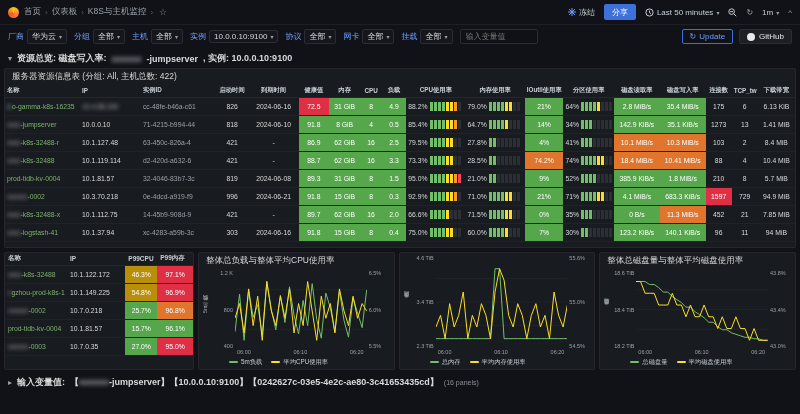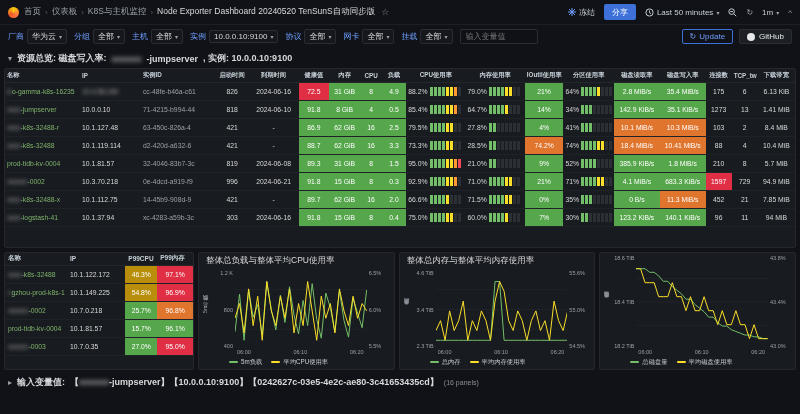--- a/index.html
+++ b/index.html
@@ -76,21 +76,20 @@
 
 <div class="topbar">
   <div class="logo"></div>
   <div class="crumbs">
       <span class="crumb">首页</span>
       <span class="sep">›</span>
       <span class="crumb">仪表板</span>
       <span class="sep">›</span>
       <span class="crumb">K8S与主机监控</span>
       <span class="sep">›</span>
-      <span class="crumb current">Node Exporter Dashboard 20240520 TenSunS自动同步版</span>
       <span class="star">☆</span>
     </div>
   <div class="tb-right">
     <span class="ghost">
       <span class="ico">
         <svg class="mini" width="8" height="8" viewBox="0 0 8 8">
             <g stroke="#6e9fff" stroke-width="1">
               <line x1="4" y1="0" x2="4" y2="8"></line>
               <line x1="0" y1="4" x2="8" y2="4"></line>
               <line x1="1" y1="1" x2="7" y2="7"></line>
@@ -200,20 +199,21 @@
 
 <div class="row-hd">
   <span class="chev">▾</span>
   <span>资源总览: 磁盘写入率: </span>
     <span class="blur">xxxxxx</span>
     <span>-jumpserver</span>
     <span>, 实例: 10.0.0.10:9100</span>
 </div>
 
 <div class="panel main-panel">
+  <div class="panel-title">服务器资源信息表 (分组: All, 主机总数: 422)</div>
   <table class="rtable">
     <thead>
         <tr>
           <th class="left">名称</th>
           <th class="left">IP</th>
           <th class="left">实例ID</th>
           <th>启动时间</th>
           <th>到期时间</th>
           <th>健康值</th>
           <th>内存</th>
@@ -813,21 +813,20 @@
           <span>5m负载</span>
         </span>
         <span class="leg-item">
           <span class="leg-line" style="background: rgb(250, 222, 42);"></span>
           <span>平均CPU使用率</span>
         </span>
       </div>
   </div>
 
   <div class="panel chart-panel">
-    <div class="panel-title">整体总内存与整体平均内存使用率</div>
     <div class="plot-row">
       <div class="ylab">总内存量</div>
       <div class="ticks-l">
           <div>4.6 TiB</div>
           <div>3.4 TiB</div>
           <div>2.3 TiB</div>
         </div>
       <div class="plot-svg">
           <svg viewBox="0 0 100 56" preserveAspectRatio="none">
             <line x1="0" x2="100" y1="14" y2="14" stroke="#23262b" stroke-width="0.5"></line>
@@ -854,20 +853,21 @@
           <span>总内存</span>
         </span>
         <span class="leg-item">
           <span class="leg-line" style="background: rgb(250, 222, 42);"></span>
           <span>平均内存使用率</span>
         </span>
       </div>
   </div>
 
   <div class="panel chart-panel">
+    <div class="panel-title">整体总磁盘量与整体平均磁盘使用率</div>
     <div class="plot-row">
       <div class="ylab">总磁盘量</div>
       <div class="ticks-l">
           <div>18.6 TiB</div>
           <div>18.4 TiB</div>
           <div>18.2 TiB</div>
         </div>
       <div class="plot-svg">
           <svg viewBox="0 0 100 56" preserveAspectRatio="none">
             <line x1="0" x2="100" y1="14" y2="14" stroke="#23262b" stroke-width="0.5"></line>

